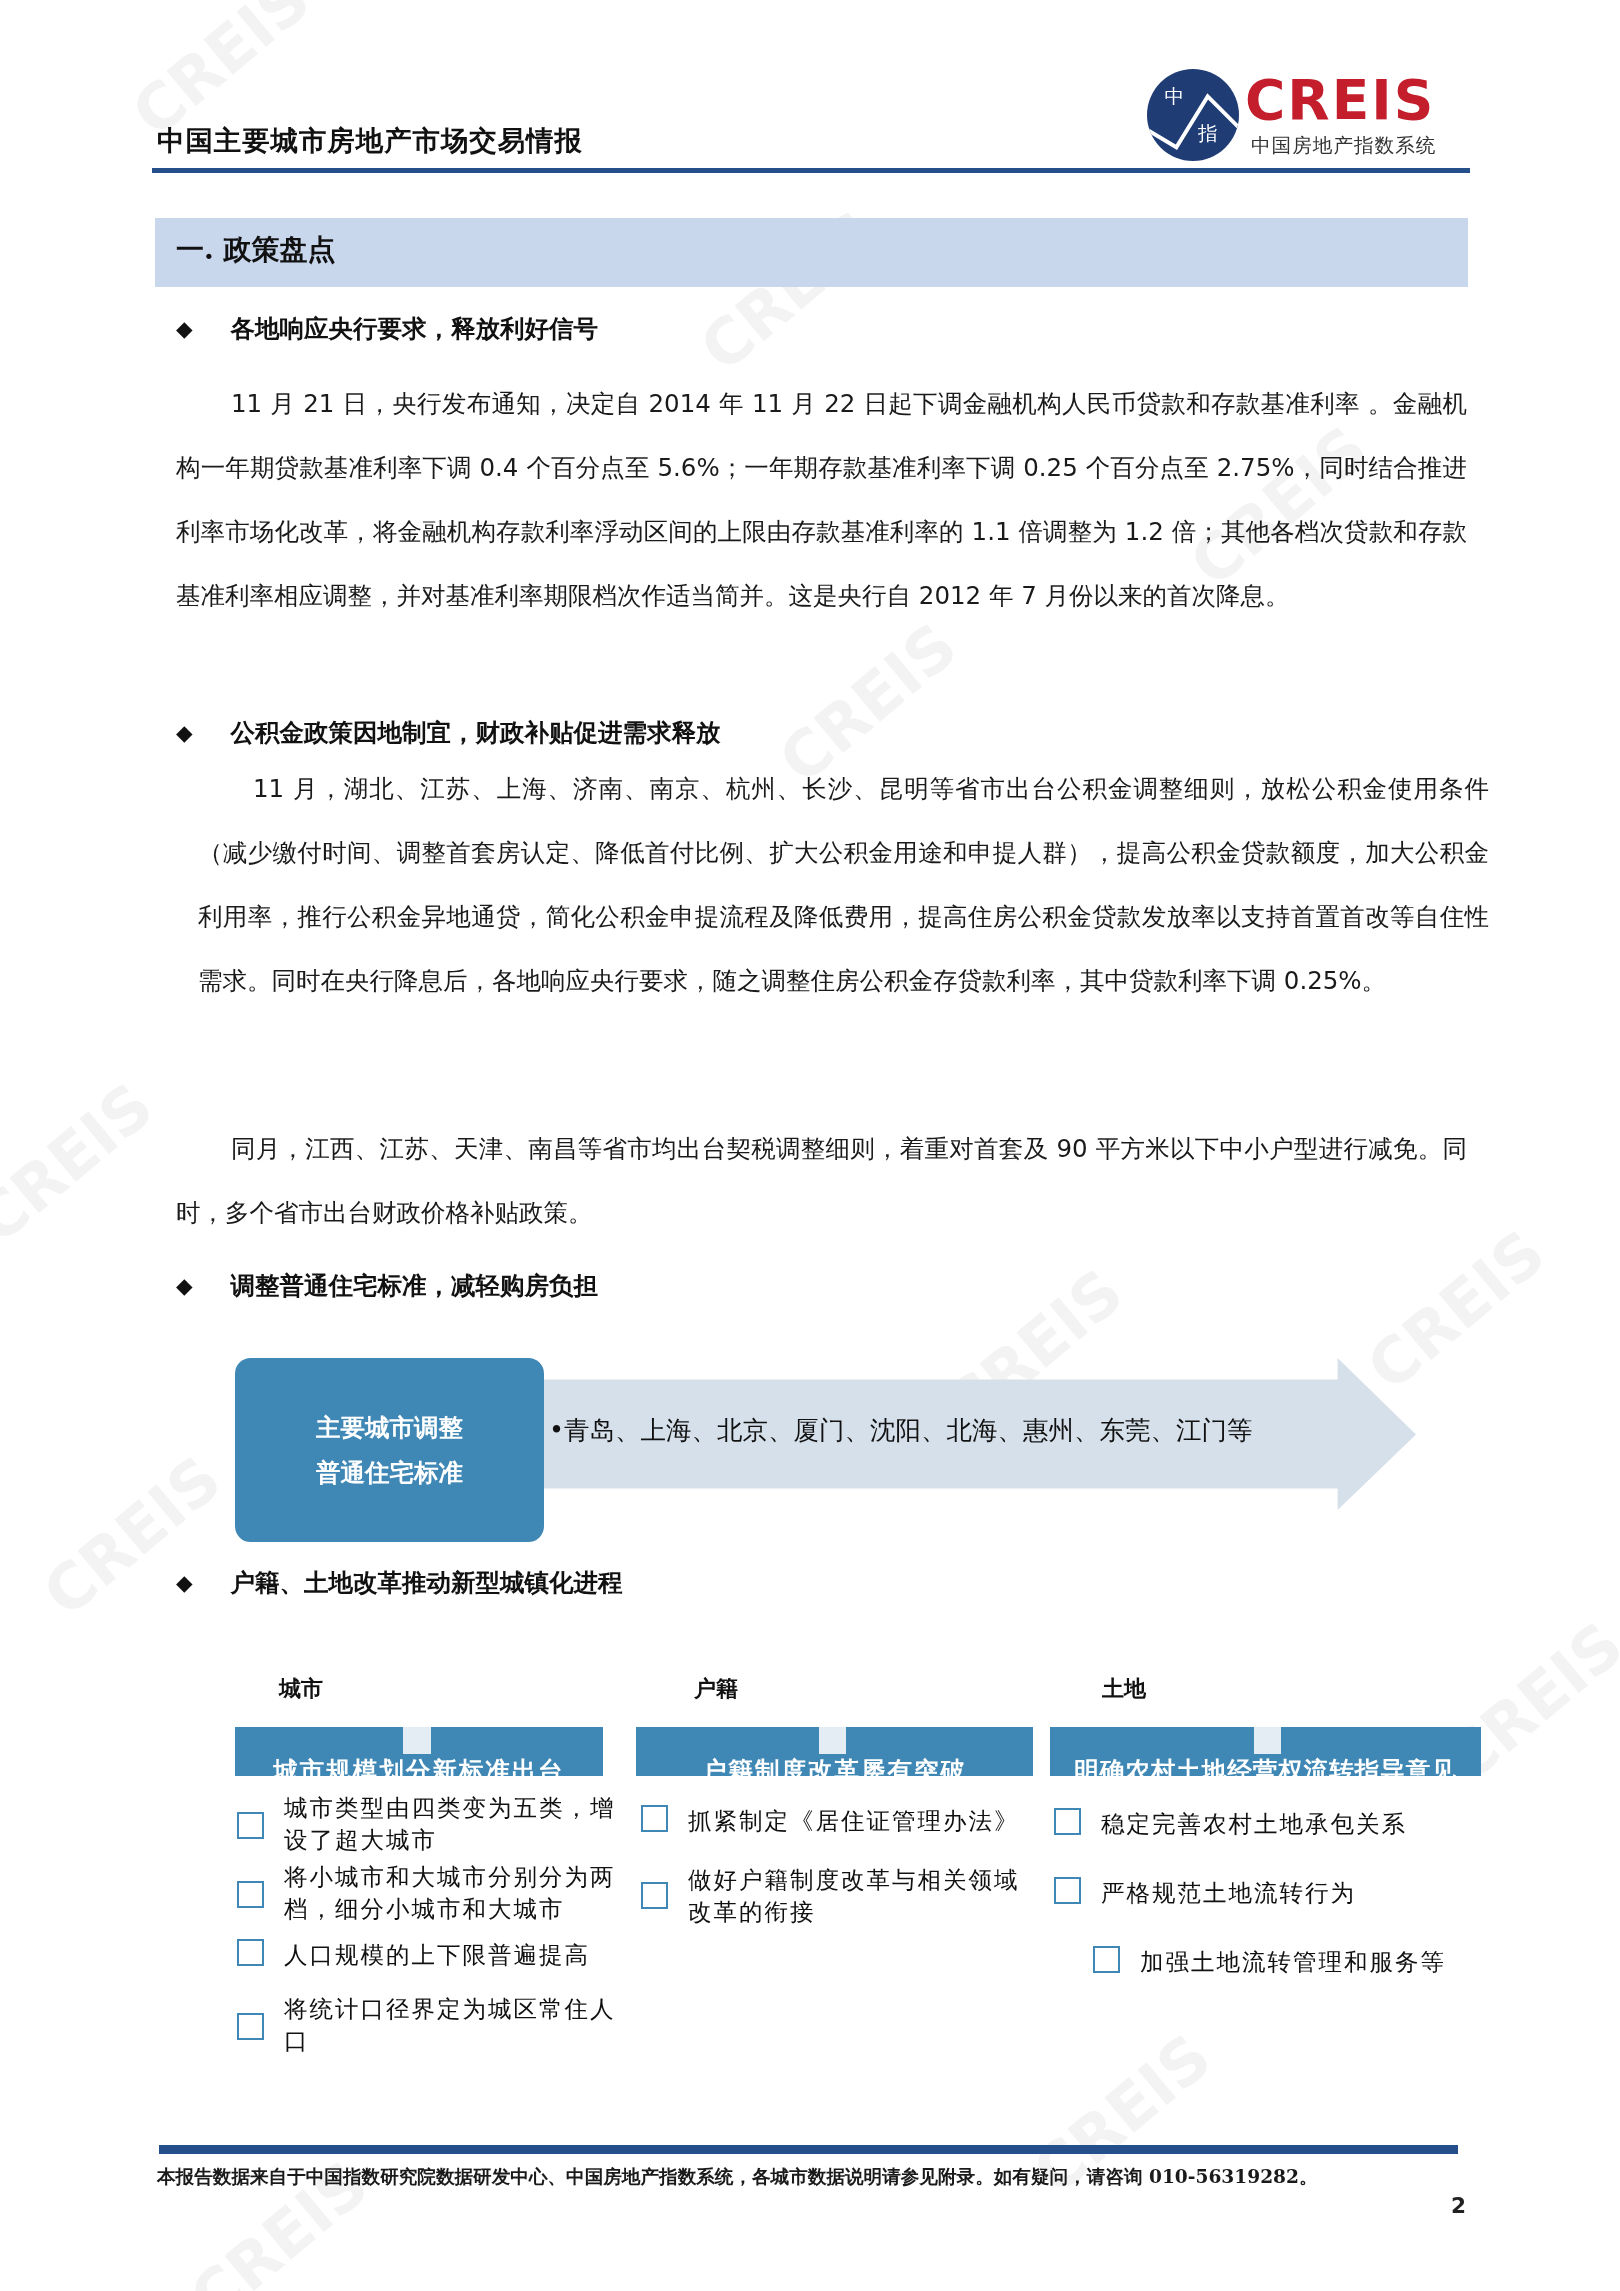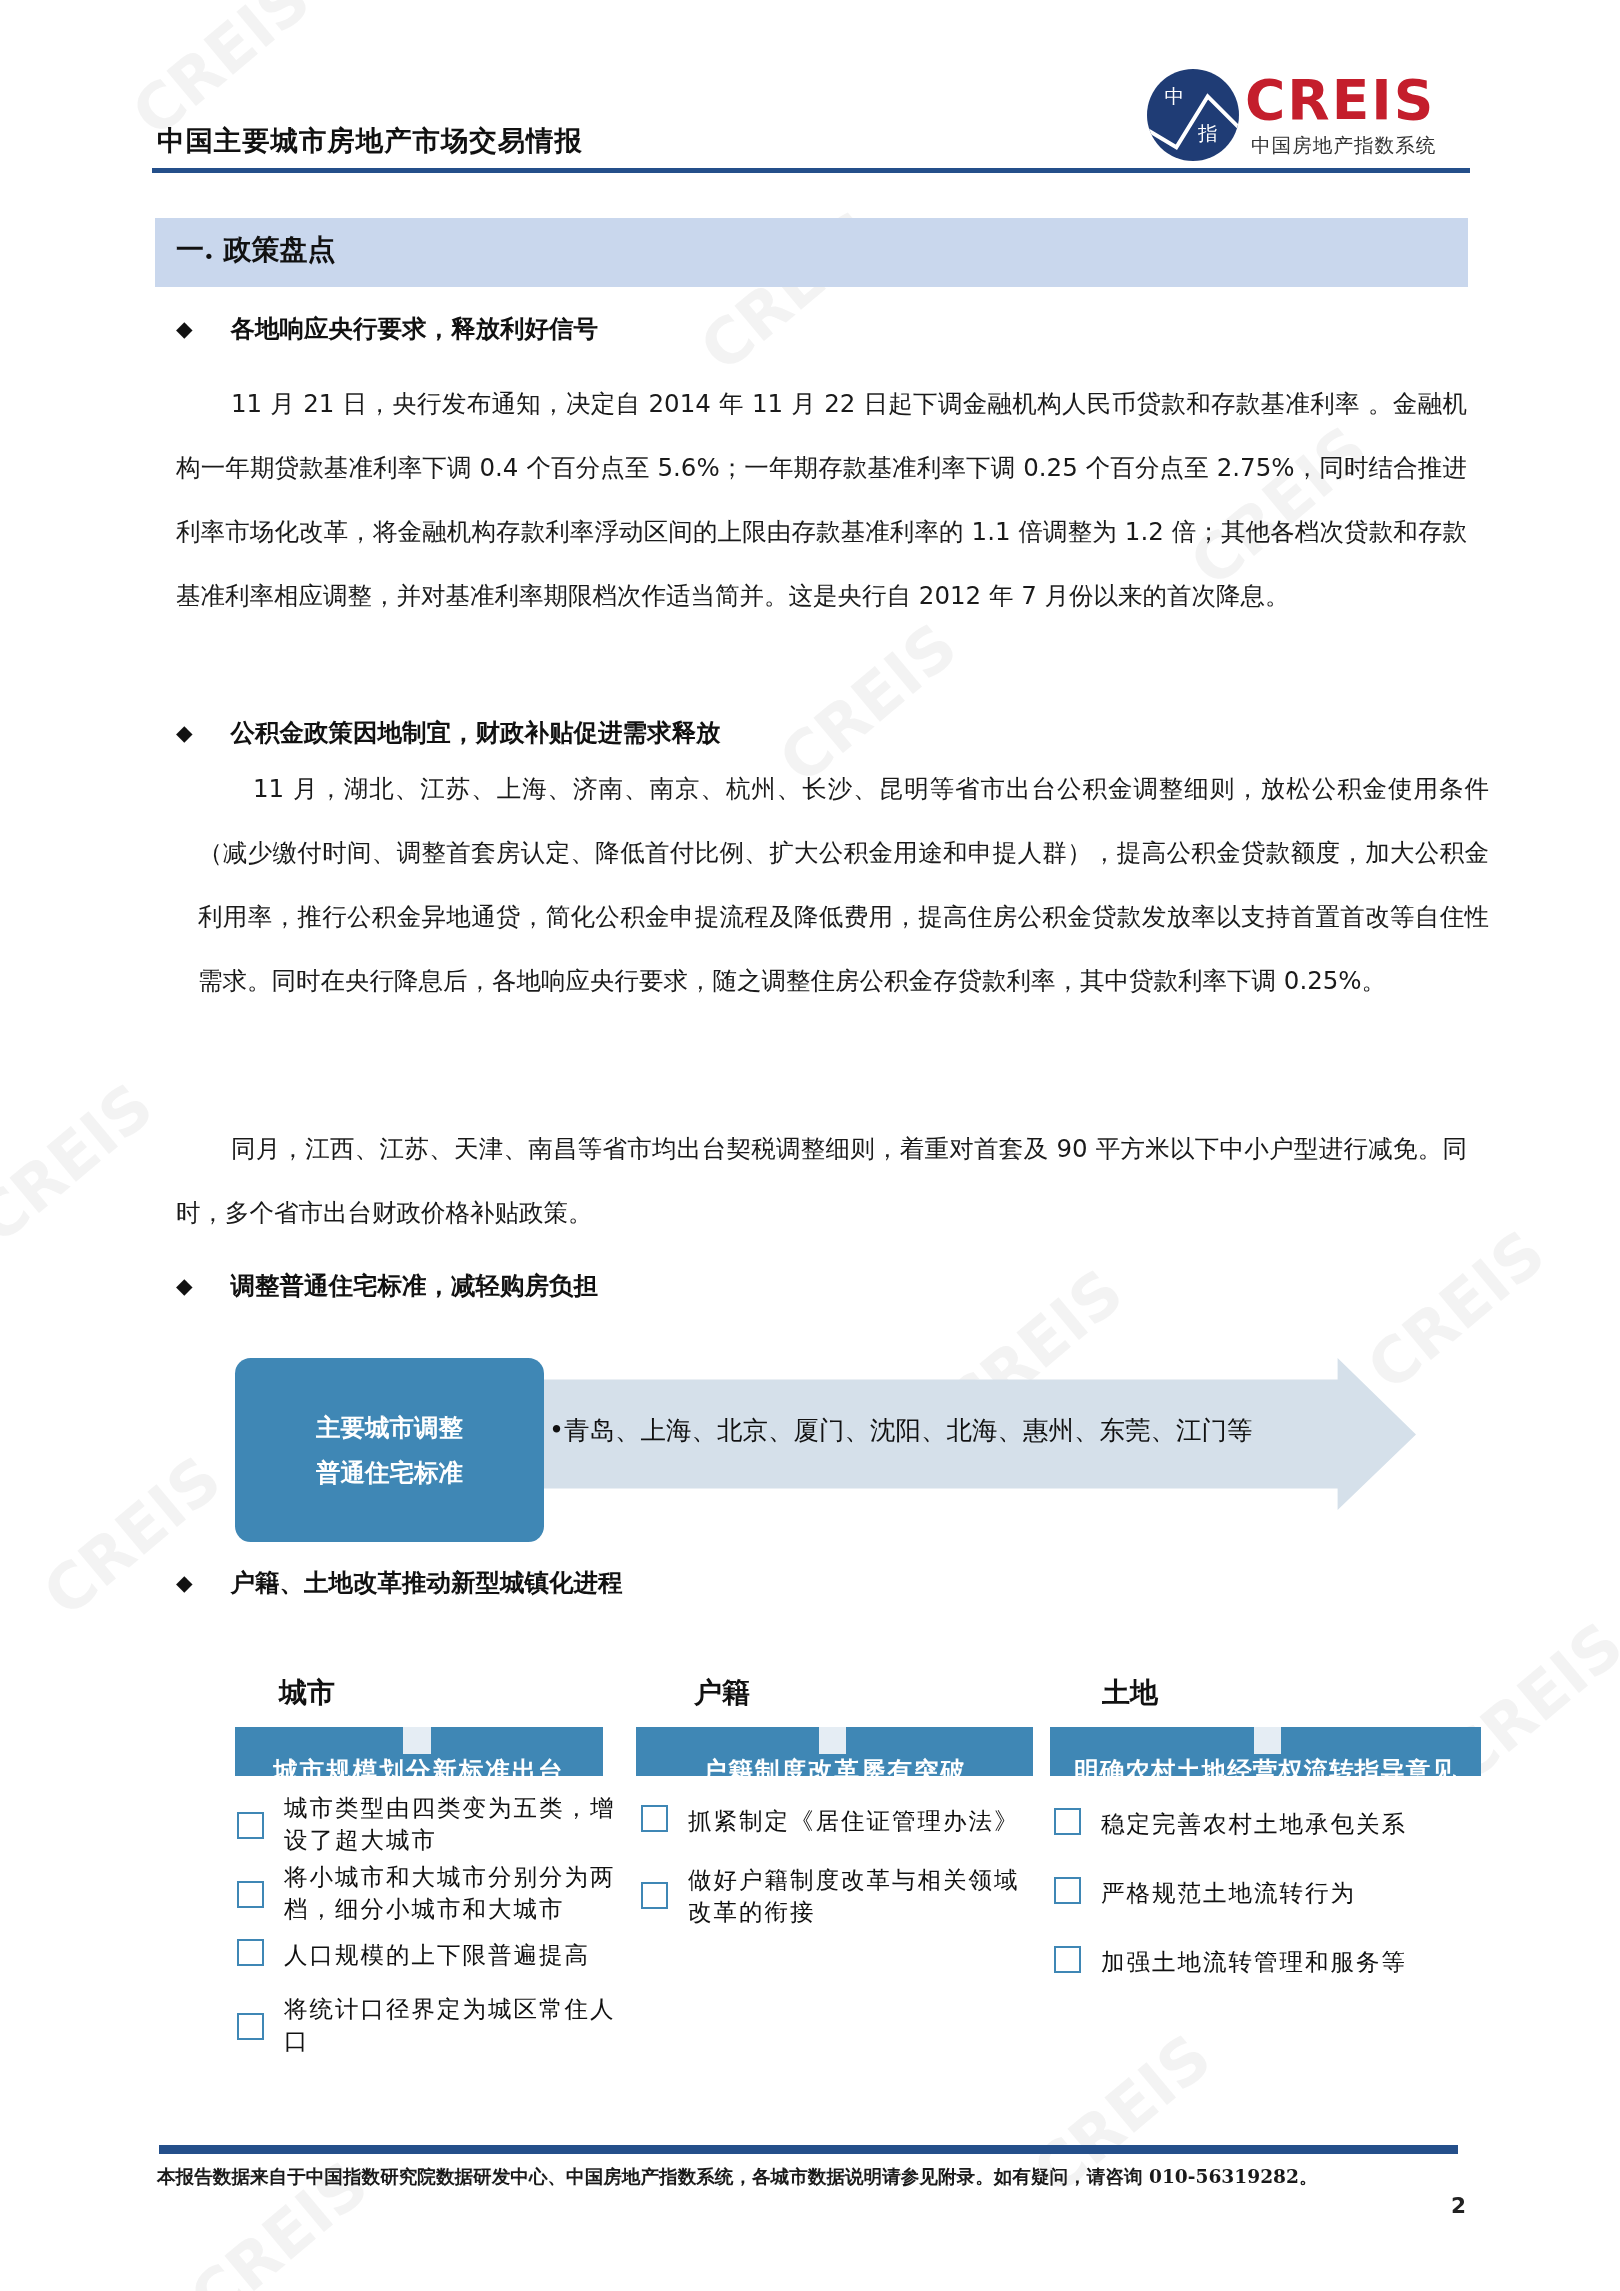--- a/index.html
+++ b/index.html
@@ -47,21 +47,21 @@
     }
     
     .arrow-shape { left: 534px; top: 1358px; width: 882px; height: 152px; }
     .diag-box {
       left: 235px; top: 1358px; width: 309px; height: 184px; background: #3f87b5; border-radius: 15.7px;
       color: #fff; font-size: 24.5px; font-weight: bold; display: flex; flex-direction: column;
       align-items: center; justify-content: center; line-height: 45px; text-align: center;
     }
     .diag-cities { left: 549px; top: 1413px; font-size: 25.5px; color: #111; }
     
-    .col-head { font-size: 28px; font-weight: bold; color: #111; }
+    .col-head { font-size: 22px; font-weight: bold; color: #111; }
     .col-bar {
       background: #3f87b5; height: 49px; display: flex; align-items: center; color: #fff; font-size: 24.5px;
       font-weight: bold; letter-spacing: 2px; flex-direction: column;
     }
     .col-bar .sq { width: 27.4px; height: 27.4px; background: #e5edf4; margin: 0 11.8px 0 7.8px; flex: none; }
     .item { display: flex; align-items: flex-start; font-size: 23.5px; line-height: 32px; letter-spacing: 2px; color: #111; }
     .item .box {
       width: 27.4px; height: 27.4px; border: 2.9px solid #3f87b5; box-sizing: border-box; margin-right: 19.6px; flex: none;
     }
     
@@ -184,21 +184,21 @@
 </div>
 <div class="abs" style="left:1054px;top:1808px;width:431px;">
   <div class="item" style="height:69px;">
     <span class="box"></span>
     <span>稳定完善农村土地承包关系</span>
   </div>
   <div class="item" style="height:69px;">
     <span class="box"></span>
     <span>严格规范土地流转行为</span>
   </div>
-  <div class="item" style="height:69px;">
+  <div class="item" style="height:69px;justify-content:center;">
     <span class="box"></span>
     <span>加强土地流转管理和服务等</span>
   </div>
 </div>
 
 <div class="abs footer-rule"></div>
 <div class="abs footer-text">本报告数据来自于中国指数研究院数据研发中心、中国房地产指数系统，各城市数据说明请参见附录。如有疑问，请咨询 010-56319282。</div>
 <div class="abs page-num">2</div>
 
 

